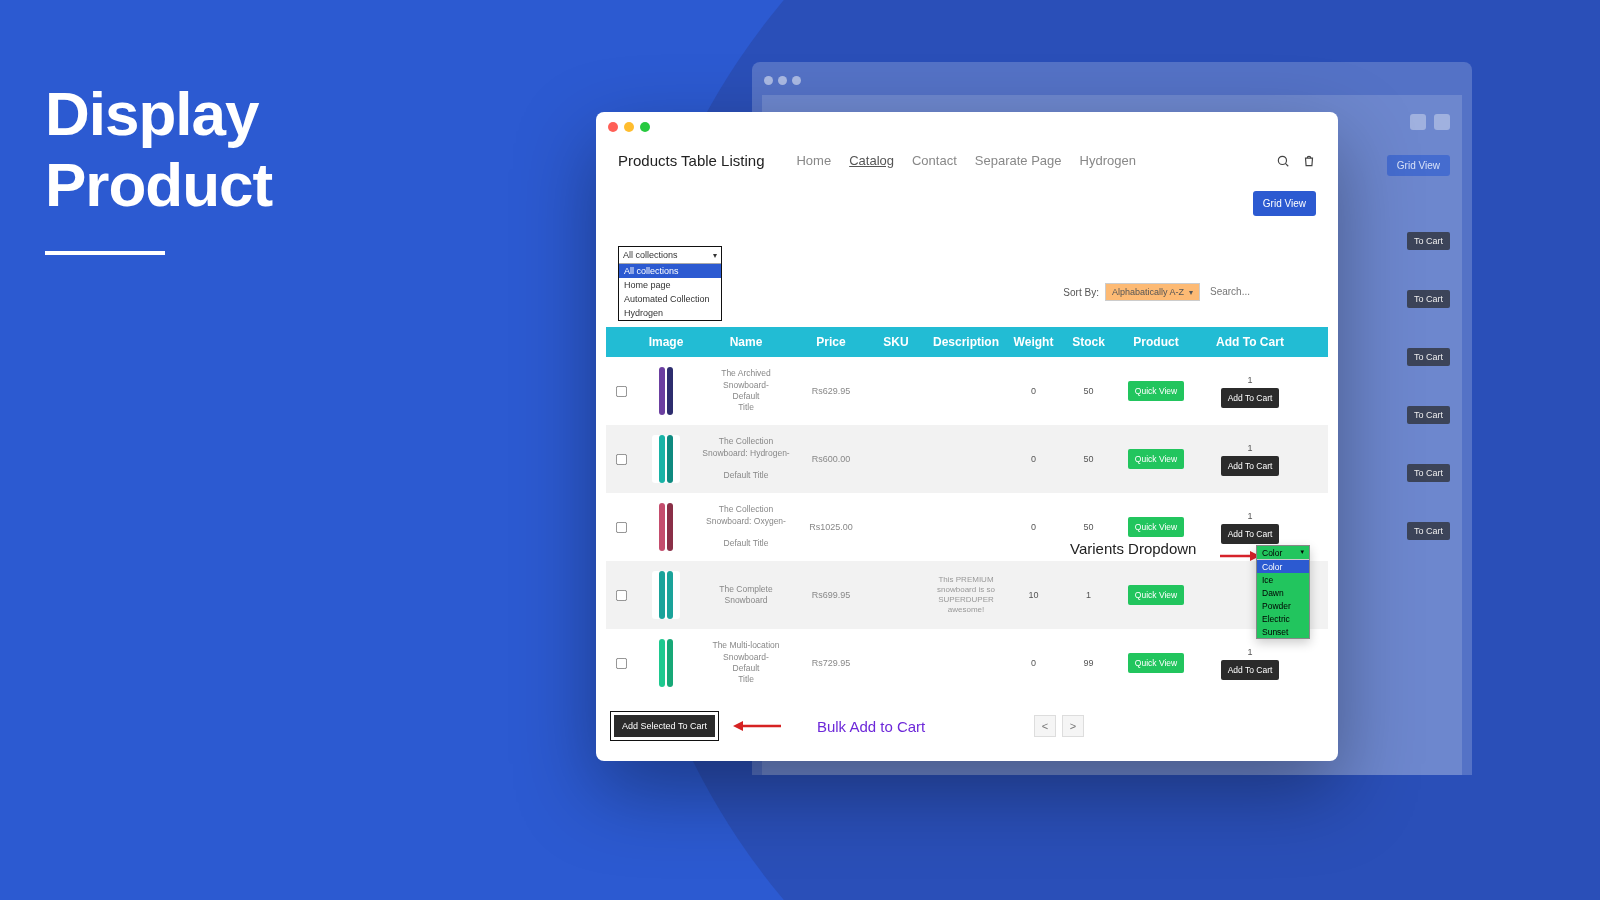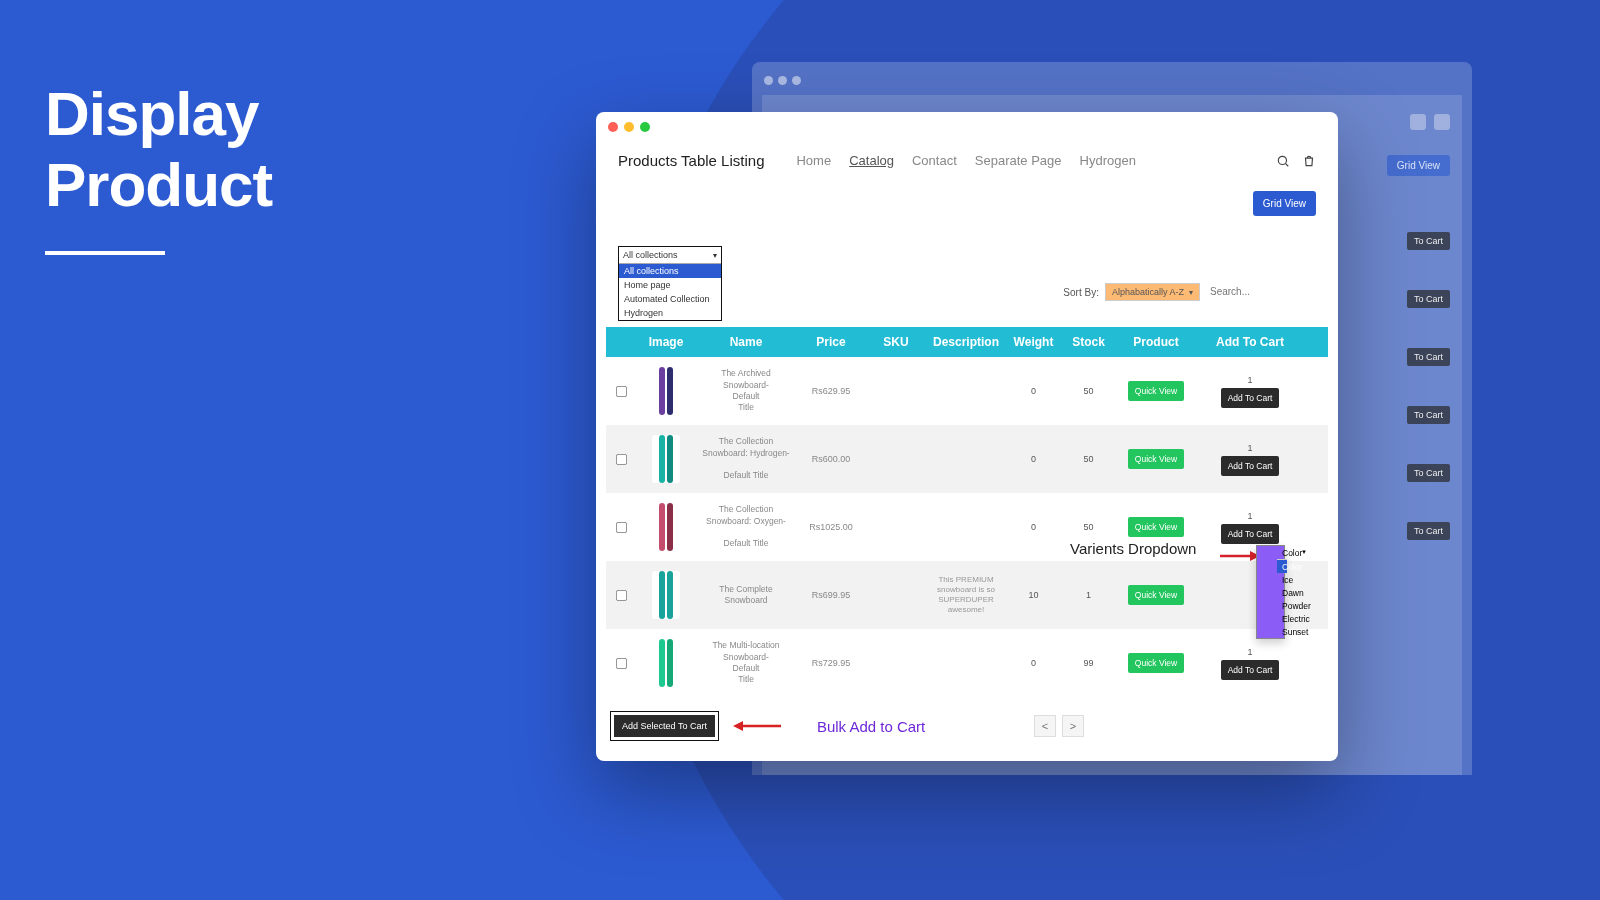--- a/index.html
+++ b/index.html
@@ -134,24 +134,23 @@
   position:absolute; font-size:15px; font-weight:500; color:#222;
   left: 1070px; top:540px; z-index:5; background:transparent; pointer-events:none;
 }
 
 .var-arrow {
   position:absolute; left: 1220px; top:549px; z-index:5; pointer-events:none;
 }
 .var-dd {
   position:absolute;
   left: 1256px; top:545px;
-  width:29px; border:1px solid #888; background:#8b5cf6;
+  width:54px; border:1px solid #888; background:#22c55e;
   font-size:8.5px; z-index:6;
   box-shadow: 0 4px 10px rgba(0,0,0,.2);
-  padding-left: 20px;
 }
 .var-dd-head { padding:2px 4px; display:flex; justify-content:space-between; border-bottom:1px solid #ccc;}
 .var-dd div { padding:1.5px 5px; }
 .var-dd .hl { background:#2c5ad1; color:#fff; }
 
 .bulk-row { padding: 14px 14px 20px; display:flex; align-items:center; gap:14px; }
 .bulk-btn-frame { border:1.5px solid #111; padding:3px; }
 .bulk-btn { background:#2b2b2b; color:#fff; border:none; font-size:9px; padding:6px 8px;}
 .bulk-label { font-size:15px; font-weight:500; color:#6d28d9; margin-left:20px; }
 .pager { display:flex; gap:6px; margin-left:auto; margin-right:240px;}

